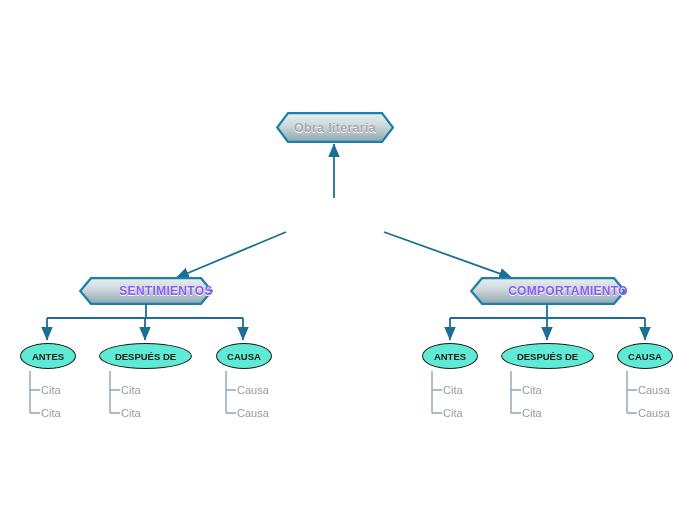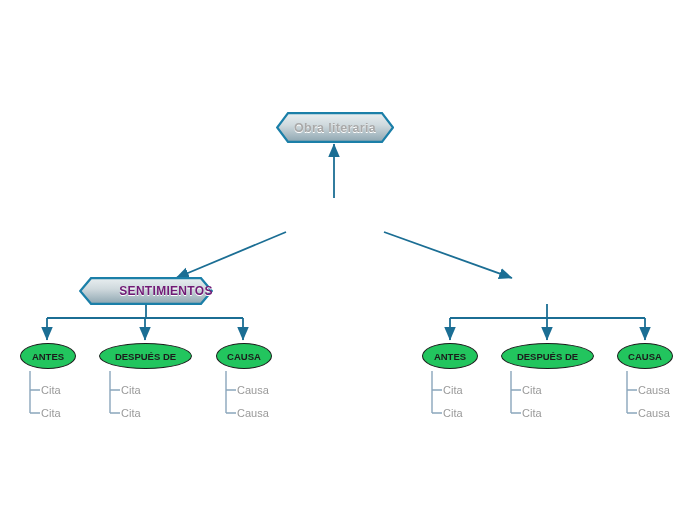--- a/index.html
+++ b/index.html
@@ -46,31 +46,31 @@
   }
   .hex .hex-label {
     position: relative;
     z-index: 2;
   }
   .hex-root .hex-label {
     color: #a9a9a9;
     text-shadow: 0 1px 0 #ffffff;
   }
   .hex-branch .hex-label {
-    color: #701a75;
+    color: #8b5cf6;
     text-shadow: 0 1px 0 #ffffff;
     margin-left: 40px;
   }
   
   .ellipse {
     position: absolute;
     box-sizing: border-box;
     border: 1.3px solid #1c1c1c;
     border-radius: 50%;
-    background: #22c55e;
+    background: #5eead4;
     display: flex;
     align-items: center;
     justify-content: center;
     color: #1c1c1c;
     font-weight: bold;
     white-space: nowrap;
   }
   
   .leaf {
     position: absolute;
@@ -142,20 +142,26 @@
   </div>
 
 
   <div class="hex hex-branch" style="left:79px; top:269px; width:134px; height:28px; font-size:12px;">
     <svg class="hex-bg" viewBox="0 0 134 28" preserveAspectRatio="none">
       <polygon points="12,1.2 122,1.2 132.8,14 122,26.8 12,26.8 1.2,14" fill="url(#hexGrad)" stroke="#1b7fa8" stroke-width="2.2"></polygon>
     </svg>
     <span class="hex-label">SENTIMIENTOS</span>
   </div>
 
+  <div class="hex hex-branch" style="left:470px; top:269px; width:156px; height:28px; font-size:12px;">
+    <svg class="hex-bg" viewBox="0 0 156 28" preserveAspectRatio="none">
+      <polygon points="12,1.2 144,1.2 154.8,14 144,26.8 12,26.8 1.2,14" fill="url(#hexGrad)" stroke="#1b7fa8" stroke-width="2.2"></polygon>
+    </svg>
+    <span class="hex-label">COMPORTAMIENTO</span>
+  </div>
 
   <div class="ellipse" style="left:20px; top:335px; width:56px; height:26px; font-size:9.5px;">
     <span>ANTES</span>
   </div>
   <div class="ellipse" style="left:99px; top:335px; width:93px; height:26px; font-size:9.5px;">
     <span>DESPUÉS DE</span>
   </div>
   <div class="ellipse" style="left:216px; top:335px; width:56px; height:26px; font-size:9.5px;">
     <span>CAUSA</span>
   </div>

